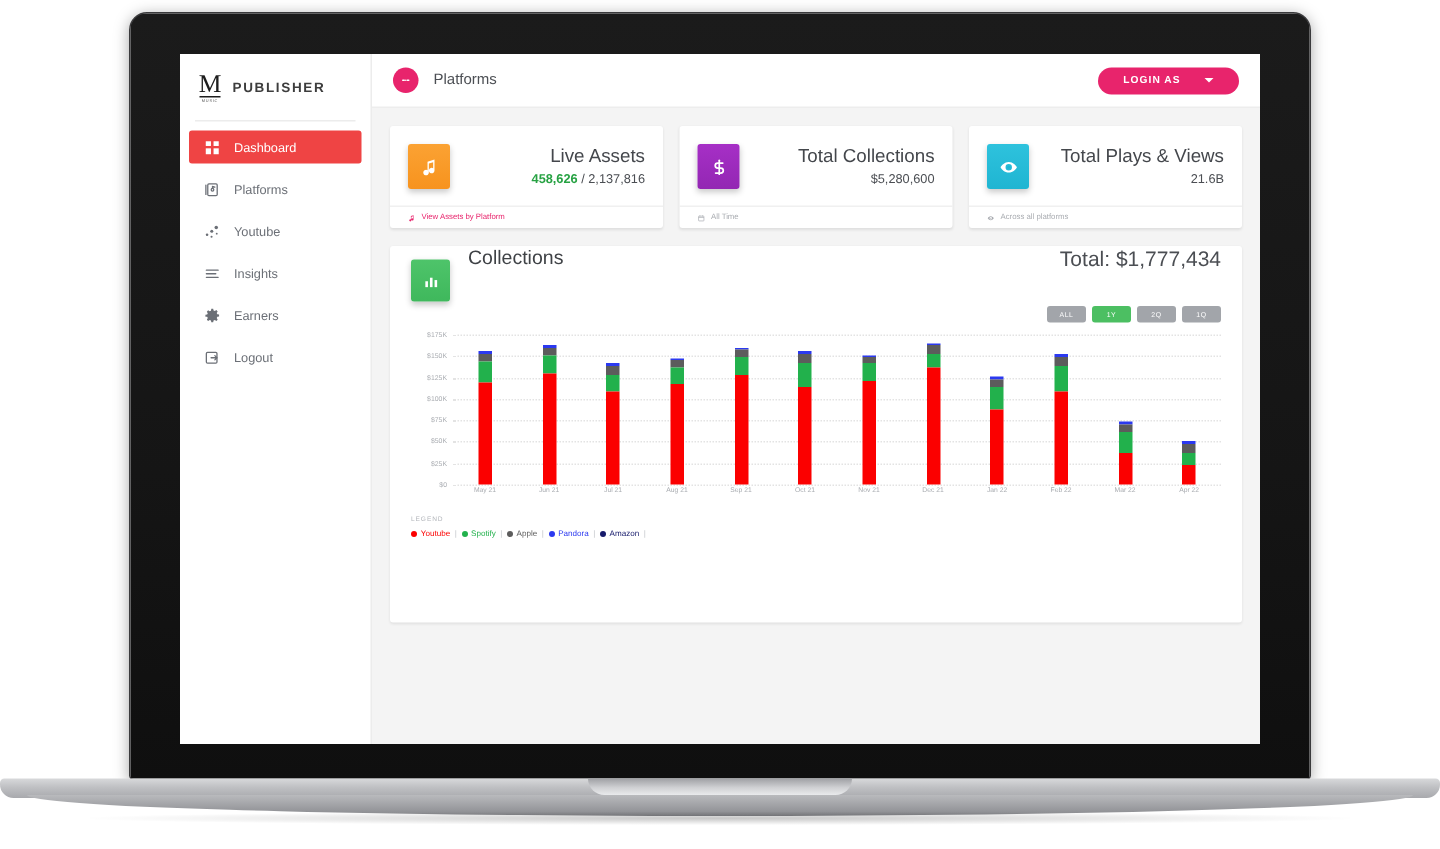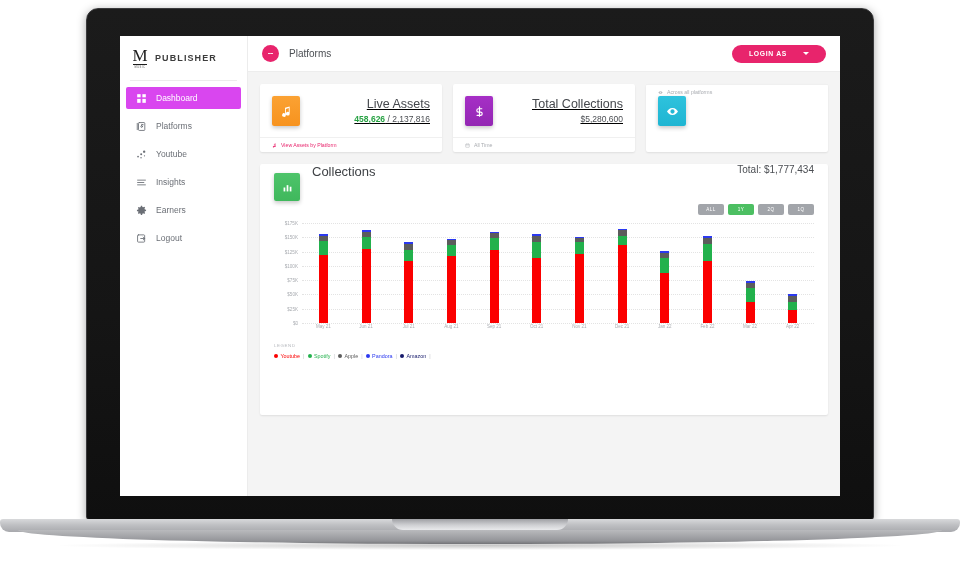--- a/index.html
+++ b/index.html
@@ -64,21 +64,21 @@
   .brand-rule { width:14px; height:1px; background:#1d1d1d; margin-top:1px; }
   .brand-sub { font-size:2.6px; letter-spacing:.5px; color:#555; margin-top:1px; }
   .brand-name { font-size:9px; letter-spacing:1.1px; color:#3d3d3d; font-weight:600; }
   .brand-divider { height:1px; background:#ececec; margin:10px 10px 6px 10px; }
 
   .nav-item {
     display:flex; align-items:center; gap:9px;
     height:22px; margin:0 6px 6px 6px; padding-left:10px;
     border-radius:2px; color:#6b6f76; font-size:8.5px; cursor:pointer;
   }
-  .nav-item.active { background:#d946ef; color:#fff; }
+  .nav-item.active { background:#ef4444; color:#fff; }
   .nav-ico { width:11px; height:11px; display:flex; align-items:center; justify-content:center; flex:0 0 11px; }
   .nav-ico svg { display:block; }
 
   
   #main { flex:1; height:460px; background:#f4f4f4; display:flex; flex-direction:column; overflow:hidden; }
 
   #topbar {
     height:36px; background:#fff; display:flex; align-items:center;
     padding:0 14px; flex:0 0 36px; border-bottom:1px solid #ededed;
   }
@@ -104,38 +104,38 @@
   .stat-ico {
     position:absolute; left:12px; top:12px; width:28px; height:30px; border-radius:2px;
     display:flex; align-items:center; justify-content:center; color:#fff; font-size:12px;
     box-shadow:0 2px 4px rgba(0,0,0,.22);
   }
   .ico-orange { background:linear-gradient(180deg,#fba233,#f7931e); }
   .ico-purple { background:linear-gradient(180deg,#a62fc6,#9327b3); }
   .ico-cyan   { background:linear-gradient(180deg,#2ec2dd,#1fb5d2); }
   .ico-green  { background:linear-gradient(180deg,#4ec46a,#3fb85c); }
   .ico-pink   { background:linear-gradient(180deg,#ea2e74,#dd1e64); }
-  .stat-text { margin-left:auto; text-align:right;text-decoration:underline; }
+  .stat-text { margin-left:auto; text-align:right; }
   .stat-title { font-size:12.5px; color:#44474c; font-weight:400; line-height:15px; }
   .stat-val { font-size:8.5px; color:#4b4e53; margin-top:2px; }
   .stat-val b { color:#27a243; font-weight:700; }
   .stat-foot {
     height:15px; border-top:1px solid #f0f0f0; display:flex; align-items:center;
     gap:4px; padding:0 12px; font-size:5.2px; color:#a9acb1;
   }
   .stat-foot.link { color:#e8246c; }
   .foot-ico { display:flex; align-items:center; }
 
   
   #collections { background:#fff; border-radius:2px; box-shadow:0 1px 2px rgba(0,0,0,.09); margin-top:12px; position:relative; height:251px; }
   .panel-head { height:44px; display:flex; align-items:flex-start; padding:0 14px 0 52px; position:relative; }
   .panel-ico { position:absolute; left:14px; top:9px; width:26px; height:28px; border-radius:2px;
     display:flex; align-items:center; justify-content:center; color:#fff; box-shadow:0 2px 4px rgba(0,0,0,.22); }
   #panel-title { font-size:13px; color:#3f4246; }
-  #panel-total { margin-left:auto; font-size:10px; color:#4b4e53; }
+  #panel-total { margin-left:auto; font-size:14px; color:#4b4e53; }
 
   #range-row { display:flex; justify-content:flex-end; gap:4px; padding:0 14px; margin-top:-4px; }
   .range-btn {
     width:26px; height:11px; border-radius:2px; background:#a2a5aa; color:#fff;
     font-size:4.6px; letter-spacing:.4px; display:flex; align-items:center; justify-content:center; cursor:pointer;
   }
   .range-btn.active { background:#4cbf62; }
 
   
   #chart-wrap { position:relative; margin:8px 14px 0 14px; height:110px; }
@@ -309,20 +309,26 @@
                 <span>All Time</span>
               </div>
             </div>
             <div class="stat-card">
               <div class="stat-ico ico-cyan">
                 <svg width="13" height="13" viewBox="0 0 14 14" fill="#fff">
                   <path d="M7 3.2C4 3.2 1.8 5.6 1.1 7c.7 1.4 2.9 3.8 5.9 3.8s5.2-2.4 5.9-3.8C12.2 5.6 10 3.2 7 3.2zm0 6.1A2.3 2.3 0 117 4.7a2.3 2.3 0 010 4.6z"></path>
                   <circle cx="7" cy="7" r="1.15" fill="#1fb5d2"></circle>
                 </svg>
               </div>
+              <div class="stat-body">
+                <div class="stat-text">
+                  <div class="stat-title">Total Plays &amp; Views</div>
+                  <div class="stat-val"><span>21.6B</span></div>
+                </div>
+              </div>
               <div class="stat-foot">
                 <span class="foot-ico">
                   <svg width="5" height="5" viewBox="0 0 14 14" fill="currentColor">
                     <path d="M7 3.4C4.2 3.4 2 5.7 1.3 7c.7 1.3 2.9 3.6 5.7 3.6S12 8.3 12.7 7C12 5.7 9.8 3.4 7 3.4zm0 5.8A2.2 2.2 0 117 4.8a2.2 2.2 0 010 4.4z"></path>
                     <circle cx="7" cy="7" r="1"></circle>
                   </svg>
                 </span>
                 <span>Across all platforms</span>
               </div>
             </div>

